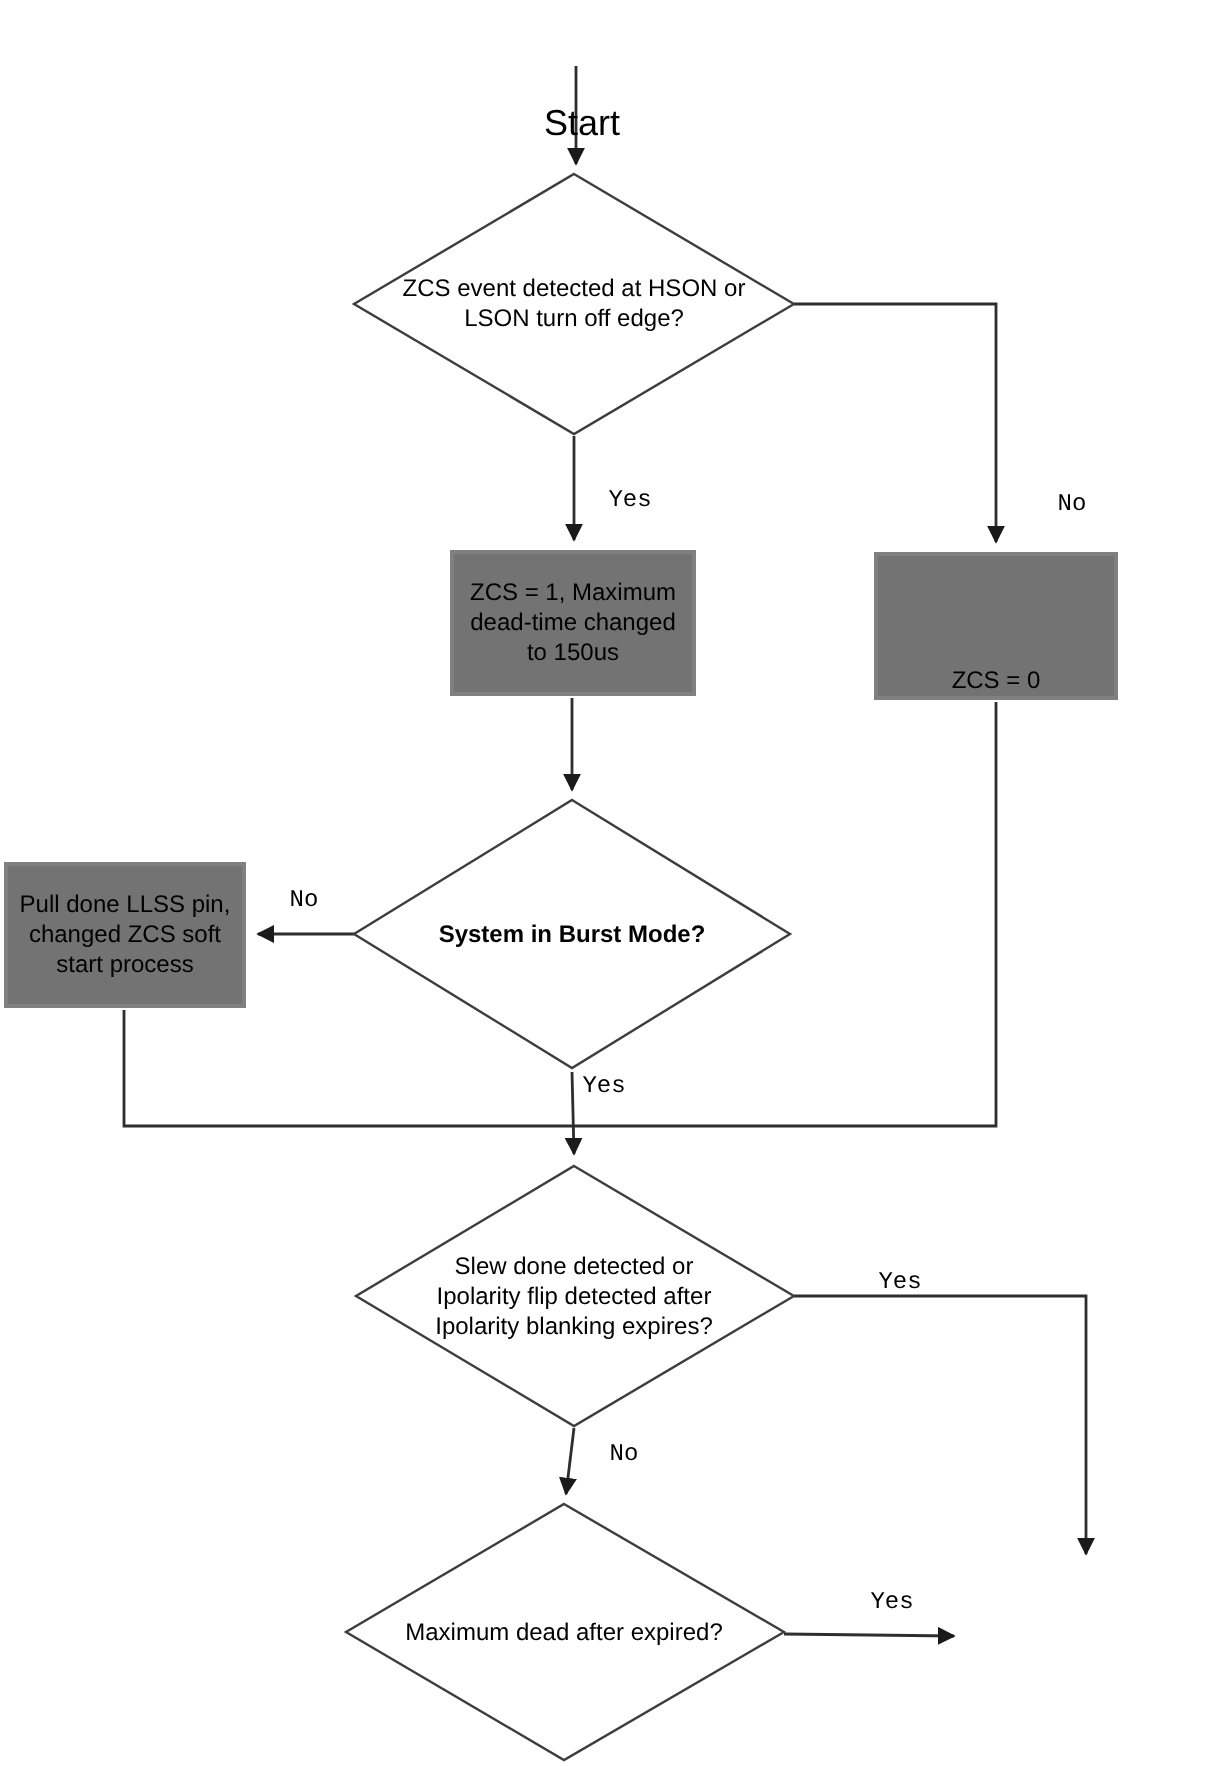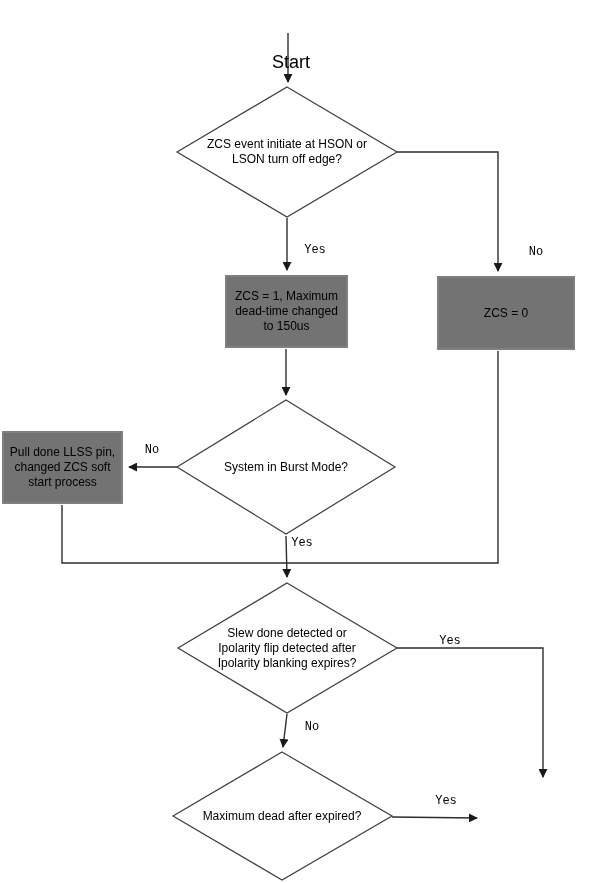--- a/index.html
+++ b/index.html
@@ -101,34 +101,34 @@
     <line x1="392" y1="817" x2="477" y2="818" marker-end="url(#arrow)"></line>
 
     <polygon class="diamond" points="287,87 397,152 287,217 177,152"></polygon>
     <polygon class="diamond" points="286,400 395,467 286,534 177,467"></polygon>
     <polygon class="diamond" points="287,583 397,648 287,713 178,648"></polygon>
     <polygon class="diamond" points="282,752 392,816 282,880 173,816"></polygon>
   </svg>
 
   <div class="start-label" style="left:291px; top:18px;margin-top:44px;">Start</div>
 
-  <div class="diamond-text" style="left:187px; top:122px; width:200px; height:60px;">ZCS event initiate at HSON or
+  <div class="diamond-text" style="left:187px; top:122px; width:200px; height:60px;">ZCS event detected at HSON or
 LSON turn off edge?</div>
-  <div class="diamond-text" style="left:186px; top:447px; width:200px; height:40px;">System in Burst Mode?</div>
+  <div class="diamond-text" style="left:186px; top:447px; width:200px; height:40px;font-weight:bold;">System in Burst Mode?</div>
   <div class="diamond-text" style="left:202px; top:618px; width:170px; height:60px;text-align:center;">Slew done detected or
 Ipolarity flip detected after
 Ipolarity blanking expires?</div>
   <div class="diamond-text" style="left:182px; top:796px; width:200px; height:40px;">Maximum dead after expired?</div>
 
   <div class="box" style="left:225px; top:275px; width:123px; height:73px;">
     <div class="node-text">ZCS = 1, Maximum
 dead-time changed
 to 150us</div>
   </div>
-  <div class="box" style="left:437px; top:276px; width:138px; height:74px;">
+  <div class="box" style="left:437px; top:276px; width:122px; height:74px;align-items:flex-end;">
     <div class="node-text">ZCS = 0</div>
   </div>
   <div class="box" style="left:2px; top:431px; width:121px; height:73px;">
     <div class="node-text">Pull done LLSS pin,
 changed ZCS soft
 start process</div>
   </div>
 
   <div class="edge-label" style="left:315px; top:250px;">Yes</div>
   <div class="edge-label" style="left:536px; top:252px;">No</div>

